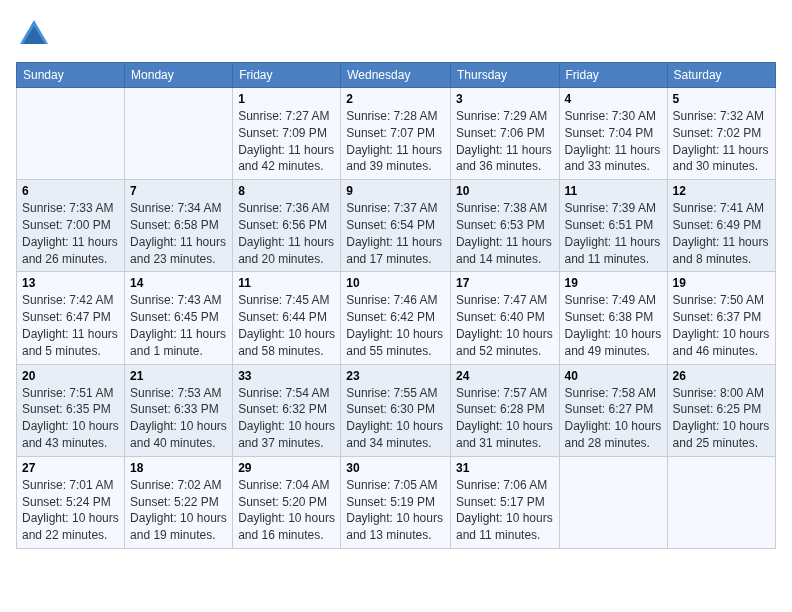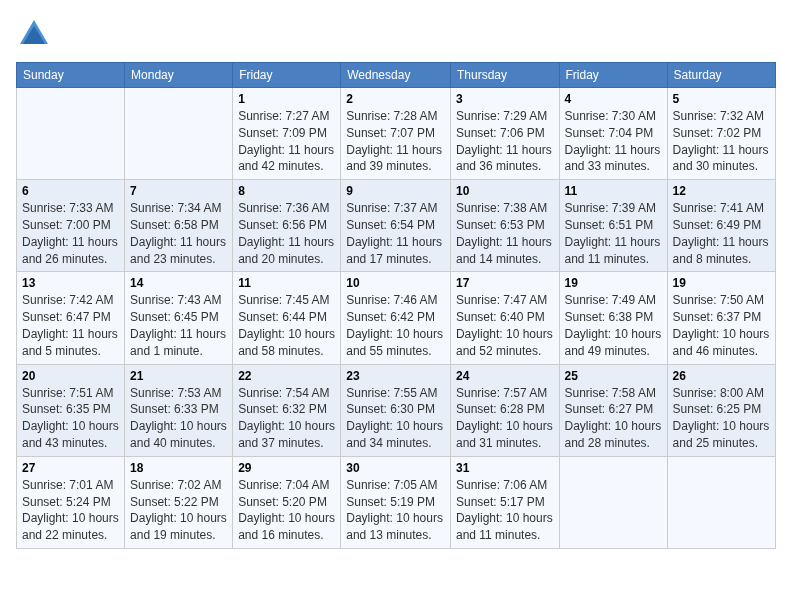--- a/index.html
+++ b/index.html
@@ -247,39 +247,39 @@
           Sunrise: 7:51 AM<br>Sunset: 6:35 PM<br>Daylight: 10 hours and 43 minutes.
         </div>
         </td>
         <td>
           <span class="day-num">21</span>
         <div class="day-detail">
           Sunrise: 7:53 AM<br>Sunset: 6:33 PM<br>Daylight: 10 hours and 40 minutes.
         </div>
         </td>
         <td>
-          <span class="day-num">22</span>
+          <span class="day-num">33</span>
         <div class="day-detail">
           Sunrise: 7:54 AM<br>Sunset: 6:32 PM<br>Daylight: 10 hours and 37 minutes.
         </div>
         </td>
         <td>
           <span class="day-num">23</span>
         <div class="day-detail">
           Sunrise: 7:55 AM<br>Sunset: 6:30 PM<br>Daylight: 10 hours and 34 minutes.
         </div>
         </td>
         <td>
           <span class="day-num">24</span>
         <div class="day-detail">
           Sunrise: 7:57 AM<br>Sunset: 6:28 PM<br>Daylight: 10 hours and 31 minutes.
         </div>
         </td>
         <td>
-          <span class="day-num">25</span>
+          <span class="day-num">40</span>
         <div class="day-detail">
           Sunrise: 7:58 AM<br>Sunset: 6:27 PM<br>Daylight: 10 hours and 28 minutes.
         </div>
         </td>
         <td>
           <span class="day-num">26</span>
         <div class="day-detail">
           Sunrise: 8:00 AM<br>Sunset: 6:25 PM<br>Daylight: 10 hours and 25 minutes.
         </div>
         </td>

